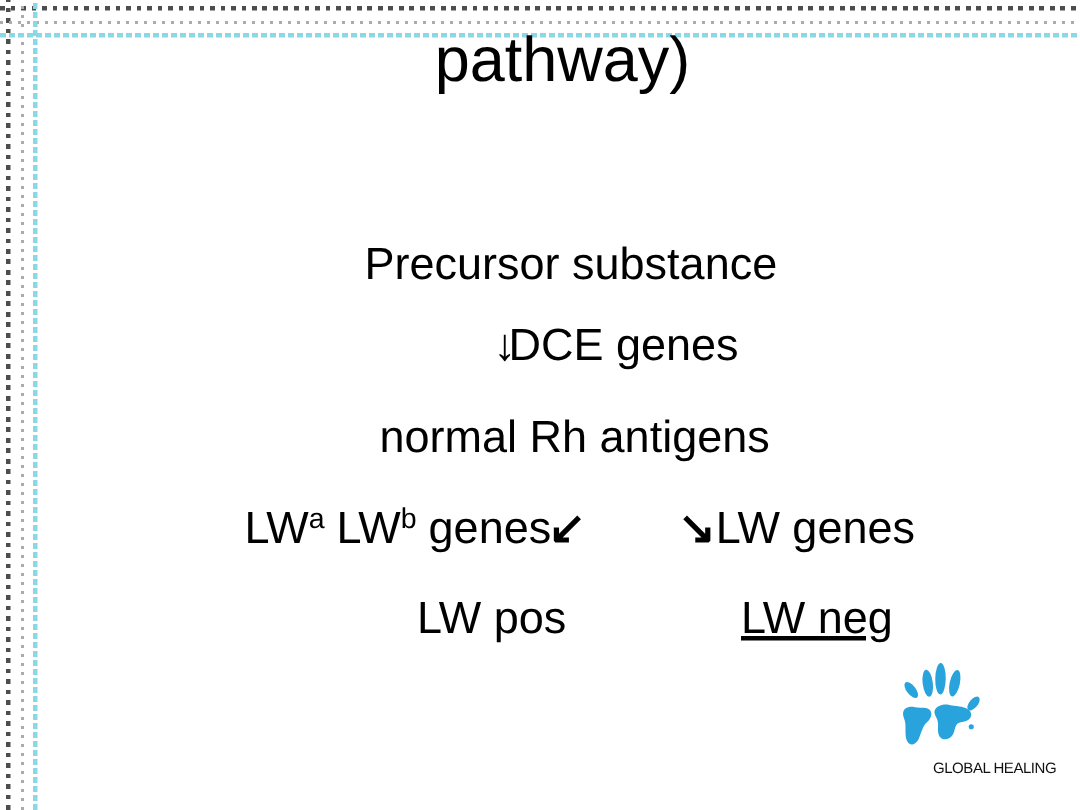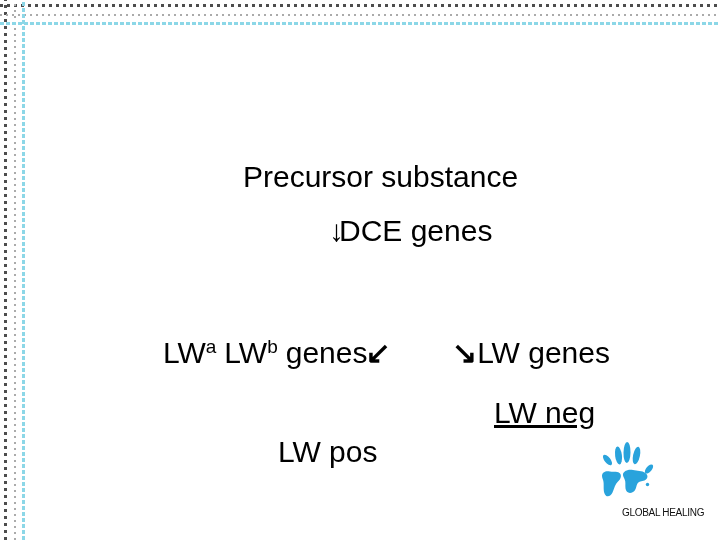--- a/index.html
+++ b/index.html
@@ -27,21 +27,21 @@
     font-size:42px;line-height:64px;text-align:center;
     letter-spacing:0px;white-space:nowrap;
   }
 
   .line{position:absolute;font-size:30px;line-height:30px;white-space:nowrap;text-align:right;}
   .l-precursor{left:243px;top:162px;}
   .l-dce{left:329px;top:216px;}
   .l-rh{left:253px;top:277px;}
   .l-lwleft{left:163px;top:338px;}
   .l-lwright{left:452px;top:338px;}
-  .l-pos{left:278px;top:398px;margin-top:39px;}
+  .l-pos{left:278px;top:398px;}
   .l-neg{left:494px;top:398px;text-decoration:underline;}
 
   .arrow{font-weight:bold;}
   .arrow-down{margin-right:-5px;}
   .arrow-dl{margin-left:-2px;}
   sup.gene{font-size:19px;vertical-align:10px;line-height:0;}
   .gap{margin-left:8px;}
 
   .logo{position:absolute;left:596px;top:438px;width:112px;height:84px;}
   .logo svg{position:absolute;left:0;top:0;}
@@ -57,26 +57,28 @@
 <div class="slide">
 
   <div class="bl bl-h outer-h"></div>
   <div class="bl bl-v outer-v"></div>
   <div class="bl bl-h mid-h"></div>
   <div class="bl bl-v mid-v"></div>
   <div class="bl bl-h inner-h"></div>
   <div class="bl bl-v inner-v"></div>
 
   <div class="title">
+    <div>pathway)</div>
   </div>
 
   <div class="line l-precursor">Precursor substance</div>
 
   <div class="line l-dce"><span class="arrow arrow-down">↓</span><span>DCE genes</span></div>
 
+  <div class="line l-rh">normal Rh antigens</div>
 
   <div class="line l-lwright"><span class="arrow">↘</span><span>LW genes</span></div>
 
   <div class="line l-lwleft"><span>LW</span><sup class="gene">a</sup><span class="gap">LW</span><sup class="gene">b</sup><span class="gap">genes</span><span class="arrow arrow-dl">↙</span></div>
 
   <div class="line l-pos">LW pos</div>
   <div class="line l-neg">LW neg</div>
 
   <div class="logo">
     <svg width="70" height="70" viewBox="0 0 70 70" aria-hidden="true">

